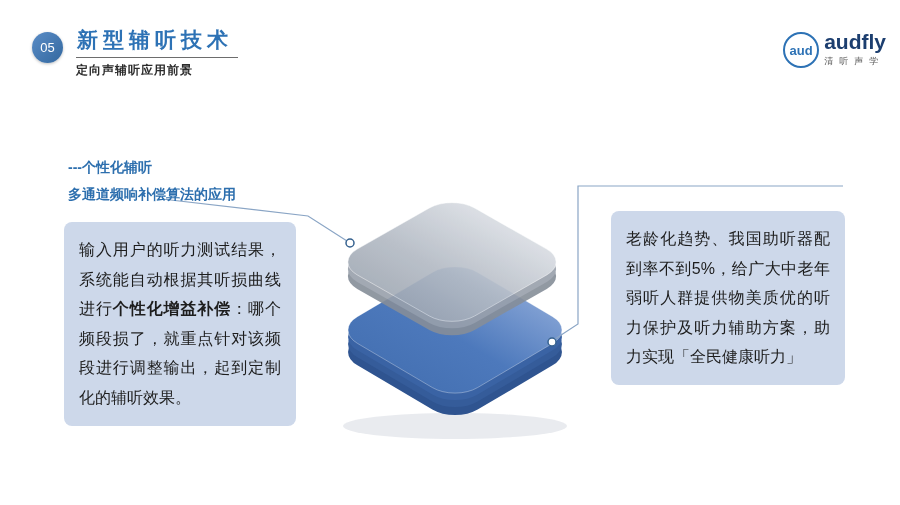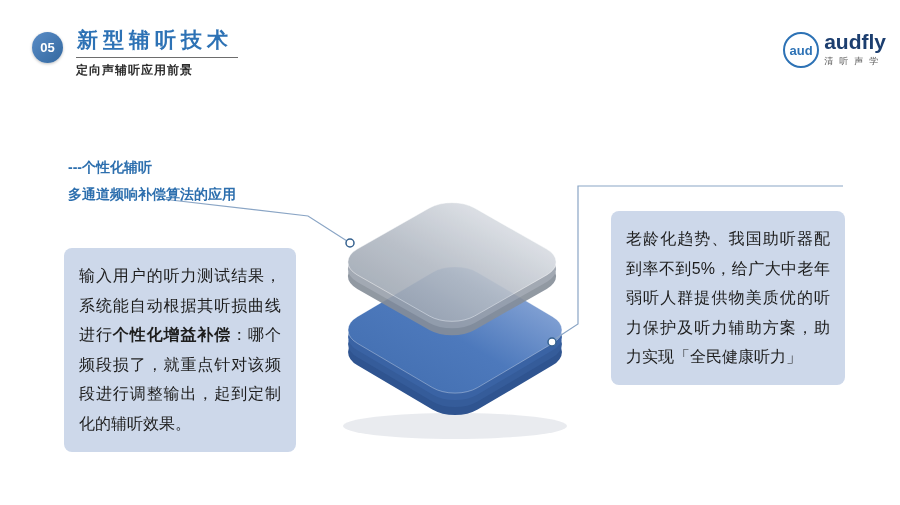--- a/index.html
+++ b/index.html
@@ -1,42 +1,42 @@
 <!DOCTYPE html>
 <html><head>
 <meta charset="utf-8">
 <style>
   html,body{margin:0;padding:0;background:#ffffff;}
   body{font-family:"Liberation Sans","DejaVu Sans",sans-serif;}
   .slide{position:relative;width:900px;height:505px;background:#ffffff;overflow:hidden;}
 
   
   .badge{position:absolute;left:32px;top:32px;width:31px;height:31px;border-radius:50%;
-    background:linear-gradient(135deg,#5a8cc6,#33689f);color:#fff;font-size:13px;font-weight:bold;
+    background:linear-gradient(135deg,#5a8cc6,#33689f);color:#fff;font-size:13px;font-weight:normal;
     display:flex;align-items:center;justify-content:center;box-shadow:0 1px 3px rgba(0,0,0,.25);text-align:center;}
   .title-block{position:absolute;left:76px;top:24px;}
   .page-title{margin:1px;font-size:21px;font-weight:bold;color:#2d72b5;letter-spacing:5px;line-height:1.4;}
   .title-divider{width:162px;height:1px;background:#6d6d6d;margin:3px 0 4px 0;}
   .page-subtitle{font-size:12px;font-weight:bold;color:#2b2b2b;letter-spacing:1px;}
 
   
   .logo{position:absolute;right:14px;top:30px;display:flex;align-items:flex-start;}
   .logo-mark{width:32px;height:32px;border:2px solid #2d72b5;border-radius:50%;color:#2d72b5;
     font-size:13px;font-weight:bold;display:flex;align-items:center;justify-content:center;margin-top:2px;}
   .logo-text{margin-left:5px;text-align:left;}
   .logo-name{font-size:21px;font-weight:bold;color:#1c3e6f;line-height:1.1;}
   .logo-tagline{font-size:9px;color:#5a5a5a;letter-spacing:6px;margin-top:2px;}
 
   
   .callout-heading{position:absolute;font-size:14px;font-weight:bold;color:#2d6fae;line-height:1.95;}
   .left-heading{left:68px;top:154px;}
   .right-heading{left:604px;top:118px;}
   .callout-box{position:absolute;background:#cdd8ea;border-radius:8px;padding:13px 15px;
     font-size:16px;line-height:1.85;color:#1d1d1d;text-align:justify;}
-  .left-box{left:64px;top:248px;width:202px;min-height:126px;}
+  .left-box{left:64px;top:222px;width:202px;min-height:126px;}
   .right-box{left:611px;top:211px;width:204px;min-height:102px;}
   .callout-box b{font-weight:bold;}
 
   .layer-svg,.connector-svg{position:absolute;left:0;top:0;width:900px;height:505px;pointer-events:none;}
 </style>
 </head>
 <body>
 
 <div class="slide">
 

